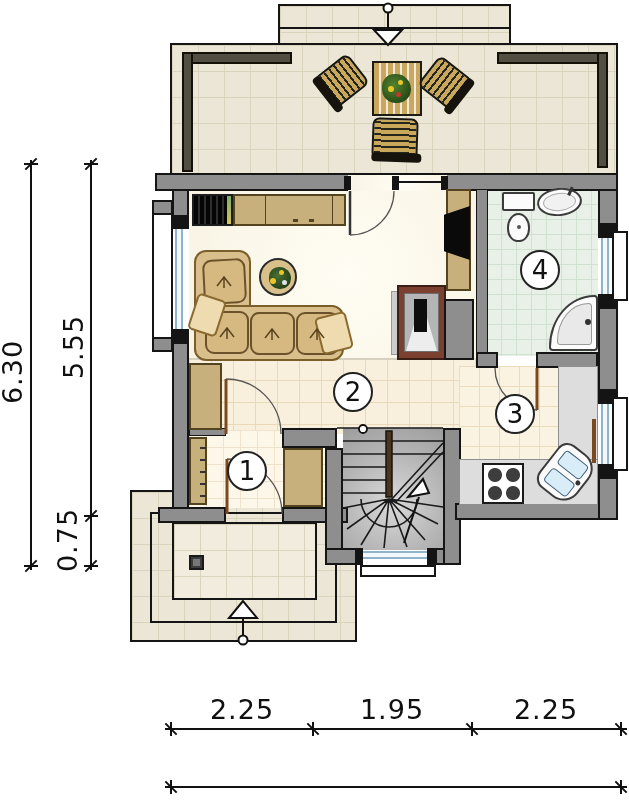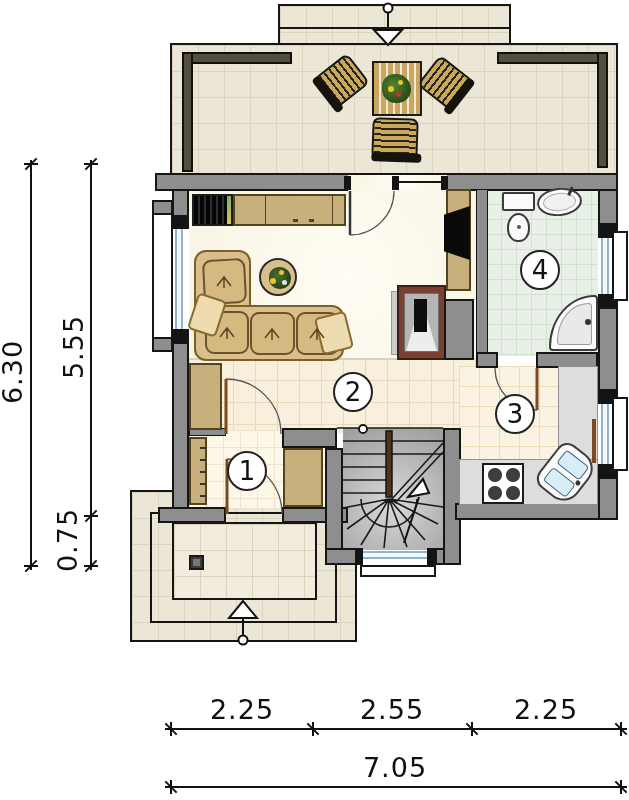--- a/index.html
+++ b/index.html
@@ -282,23 +282,22 @@
   <div class="a dline" style="left:165px;top:728px;width:462px;height:2px;"></div>
   <div class="a dline" style="left:170px;top:722px;width:2px;height:14px;"></div>
   <div class="a dline" style="left:163px;top:728px;width:16px;height:2px;transform:rotate(45deg);"></div>
   <div class="a dline" style="left:312px;top:722px;width:2px;height:14px;"></div>
   <div class="a dline" style="left:305px;top:728px;width:16px;height:2px;transform:rotate(45deg);"></div>
   <div class="a dline" style="left:471px;top:722px;width:2px;height:14px;"></div>
   <div class="a dline" style="left:464px;top:728px;width:16px;height:2px;transform:rotate(45deg);"></div>
   <div class="a dline" style="left:620px;top:722px;width:2px;height:14px;"></div>
   <div class="a dline" style="left:613px;top:728px;width:16px;height:2px;transform:rotate(45deg);"></div>
   <div class="a dimlab" style="left:192px;top:696px;">2.25</div>
-  <div class="a dimlab" style="left:342px;top:696px;">2.55</div>
+  <div class="a dimlab" style="left:342px;top:696px;">1.95</div>
   <div class="a dimlab" style="left:496px;top:696px;">2.25</div>
 
   <div class="a dline" style="left:165px;top:786px;width:462px;height:2px;"></div>
   <div class="a dline" style="left:170px;top:780px;width:2px;height:14px;"></div>
   <div class="a dline" style="left:163px;top:786px;width:16px;height:2px;transform:rotate(45deg);"></div>
   <div class="a dline" style="left:620px;top:780px;width:2px;height:14px;"></div>
   <div class="a dline" style="left:613px;top:786px;width:16px;height:2px;transform:rotate(45deg);"></div>
-  <div class="a dimlab" style="left:345px;top:754px;">7.05</div>
 
 </div>
 
 </body></html>

